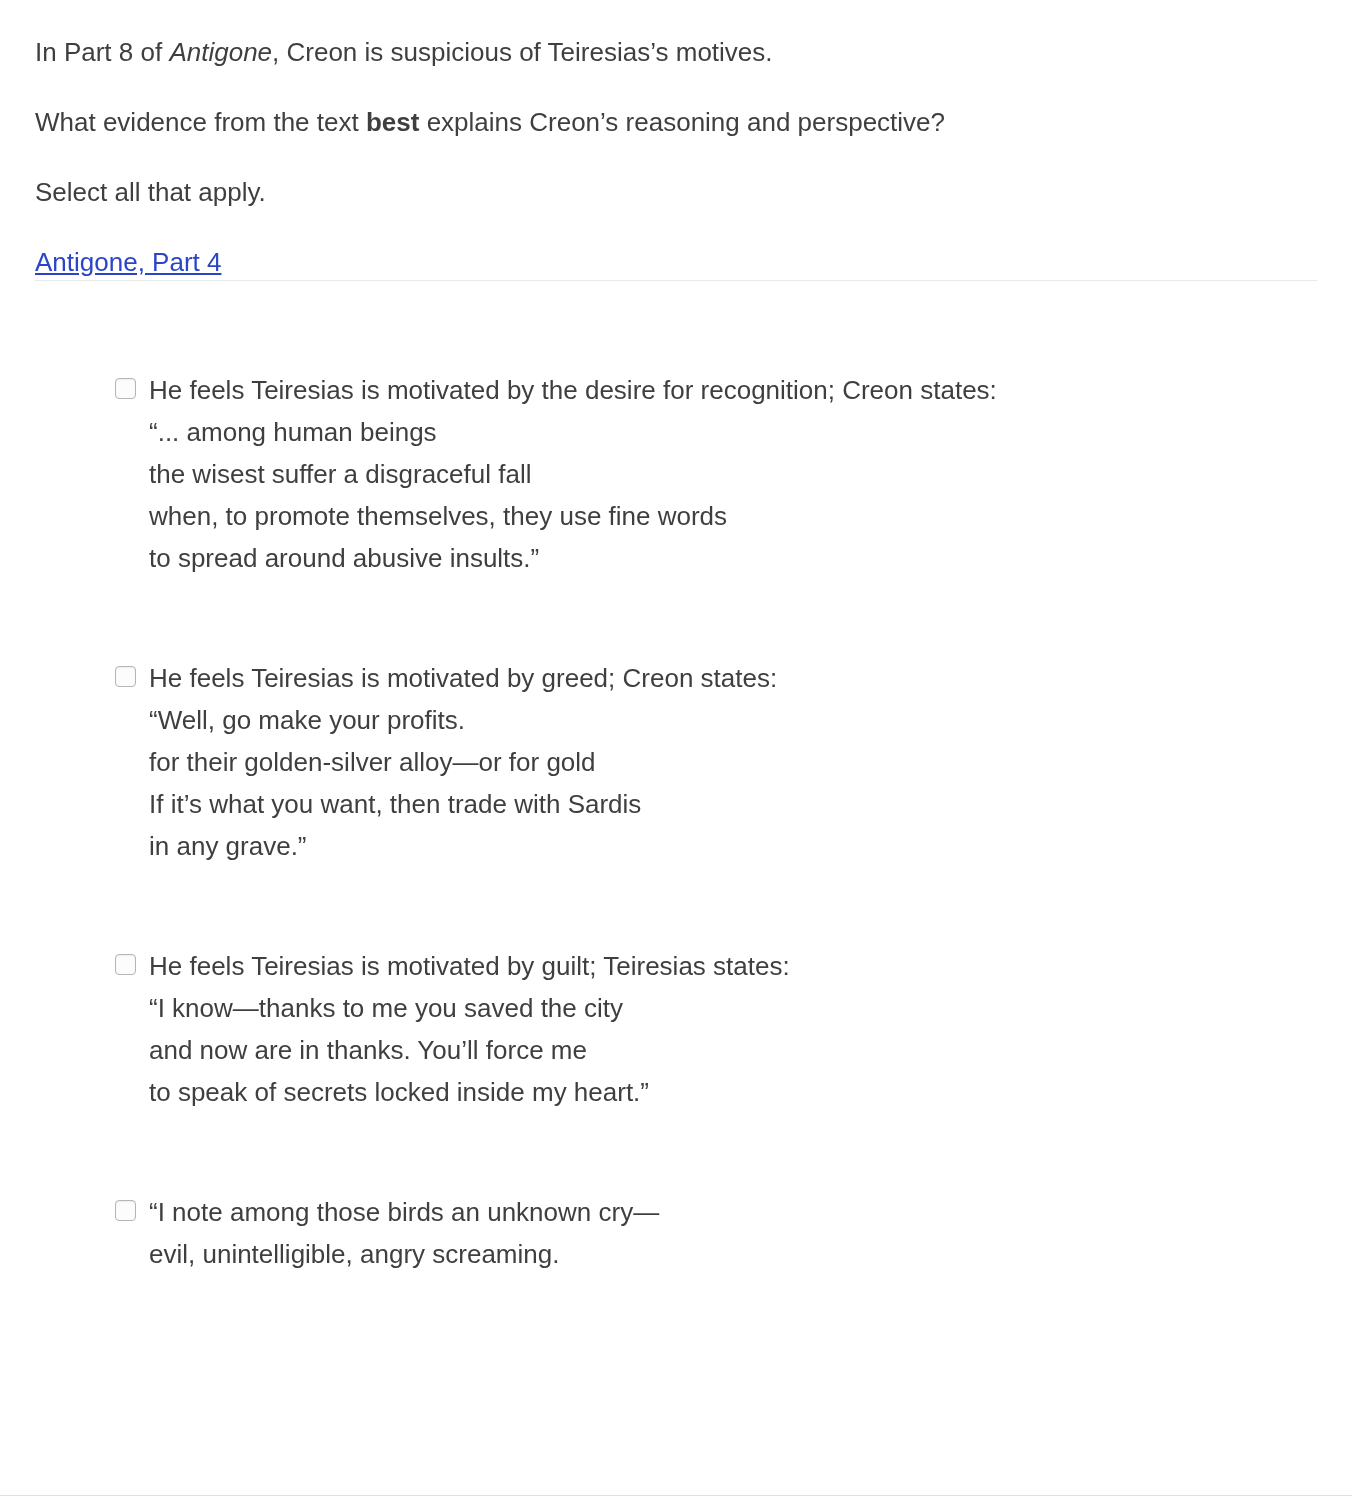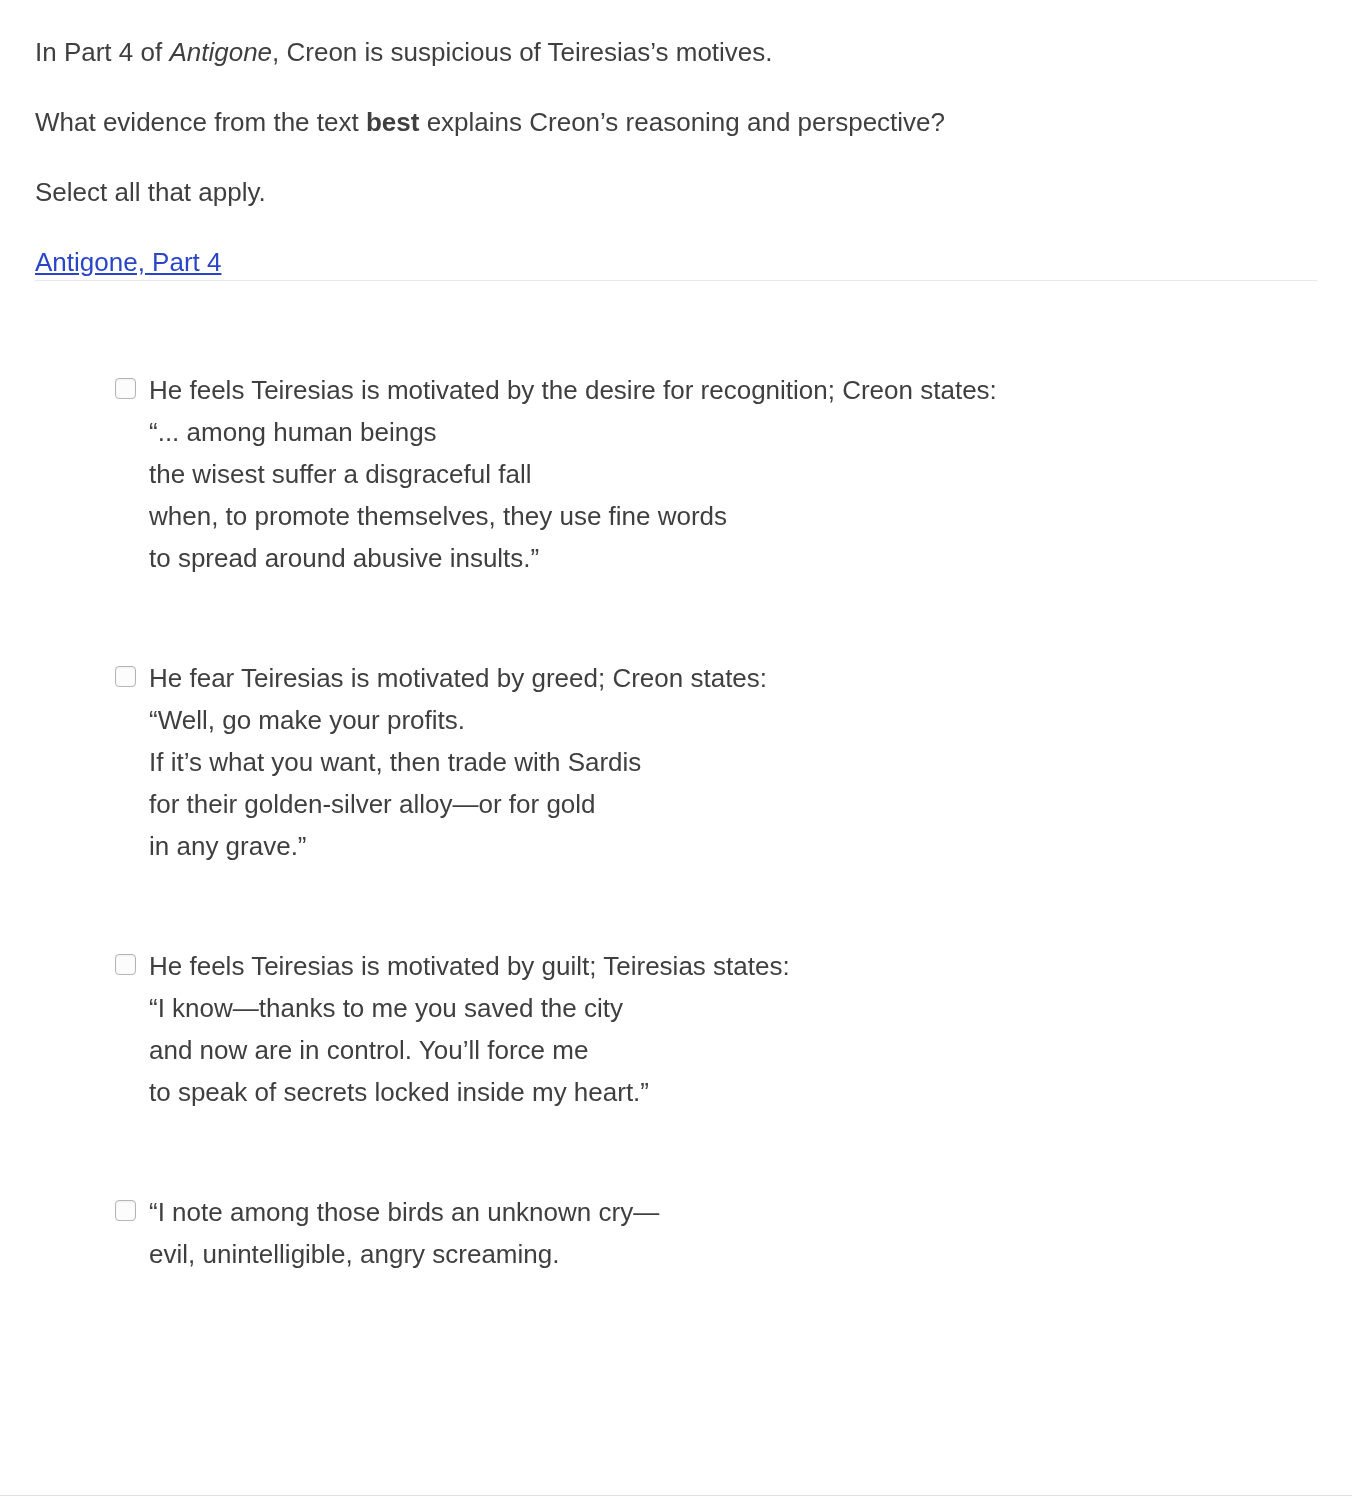--- a/index.html
+++ b/index.html
@@ -71,21 +71,21 @@
     bottom: 6px;
     border-top: 1px solid #e0e0e0;
   }
 </style>
 </head>
 <body>
 
 <div class="page">
 
   <div class="question-block">
-    <p><span>In Part 4 of </span><em>Antigone</em><span>, Creon is suspicious of Teiresias’s motives.</span></p>
+    <p><span>In Part 8 of </span><em>Antigone</em><span>, Creon is suspicious of Teiresias’s motives.</span></p>
 
     <p><span>What evidence from the text </span><strong>best</strong><span> explains Creon’s reasoning and perspective?</span></p>
 
     <p>Select all that apply.</p>
 
     <a href="#" class="passage-link">Antigone, Part 4</a>
   </div>
 
   <hr class="divider">
 
@@ -98,34 +98,34 @@
         <div class="quote-line">“... among human beings</div>
         <div class="quote-line">the wisest suffer a disgraceful fall</div>
         <div class="quote-line">when, to promote themselves, they use fine words</div>
         <div class="quote-line">to spread around abusive insults.”</div>
       </div>
     </div>
 
     <div class="option">
       <span class="checkbox"></span>
       <div class="option-text">
-        <div class="option-label">He fear Teiresias is motivated by greed; Creon states:</div>
+        <div class="option-label">He feels Teiresias is motivated by greed; Creon states:</div>
         <div class="quote-line">“Well, go make your profits.</div>
+        <div class="quote-line">for their golden-silver alloy—or for gold</div>
         <div class="quote-line">If it’s what you want, then trade with Sardis</div>
-        <div class="quote-line">for their golden-silver alloy—or for gold</div>
         <div class="quote-line">in any grave.”</div>
       </div>
     </div>
 
     <div class="option">
       <span class="checkbox"></span>
       <div class="option-text">
         <div class="option-label">He feels Teiresias is motivated by guilt; Teiresias states:</div>
         <div class="quote-line">“I know—thanks to me you saved the city</div>
-        <div class="quote-line">and now are in control. You’ll force me</div>
+        <div class="quote-line">and now are in thanks. You’ll force me</div>
         <div class="quote-line">to speak of secrets locked inside my heart.”</div>
       </div>
     </div>
 
     <div class="option">
       <span class="checkbox"></span>
       <div class="option-text">
         <div class="quote-line">“I note among those birds an unknown cry—</div>
         <div class="quote-line">evil, unintelligible, angry screaming.</div>
       </div>

